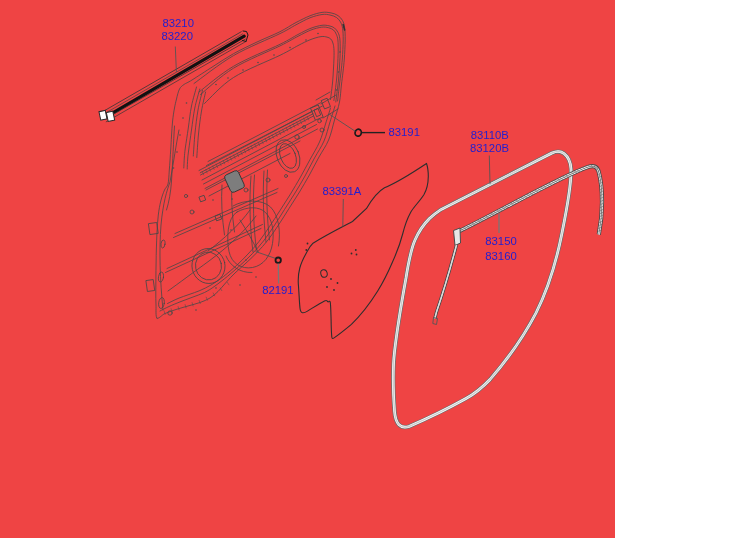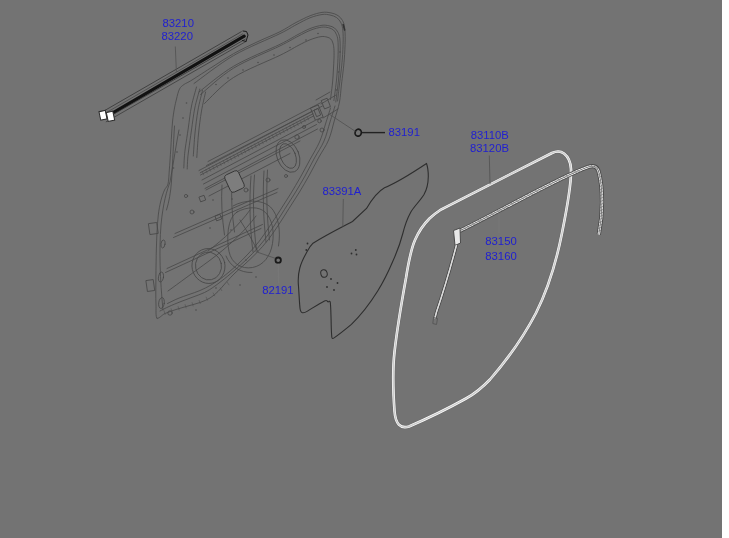--- a/index.html
+++ b/index.html
@@ -1,16 +1,16 @@
 <!DOCTYPE html>
 <html><head>
 <meta charset="utf-8">
 <style>
   html,body{margin:0;padding:0;background:#ffffff;}
-  #page{position:relative;width:722px;height:538px;background:#737373;overflow:hidden;}
+  #page{position:relative;width:615px;height:538px;background:#ef4444;overflow:hidden;}
   svg{position:absolute;left:0;top:0;}
   text{font-family:"Liberation Sans",sans-serif;fill:#1f1fd2;}
 </style>
 </head>
 <body>
 <div id="page">
 <svg width="729" height="538" viewBox="0 0 729 538">
 
   <g stroke="#474747" stroke-width="0.8" fill="none" stroke-linecap="round" stroke-linejoin="round">
 

